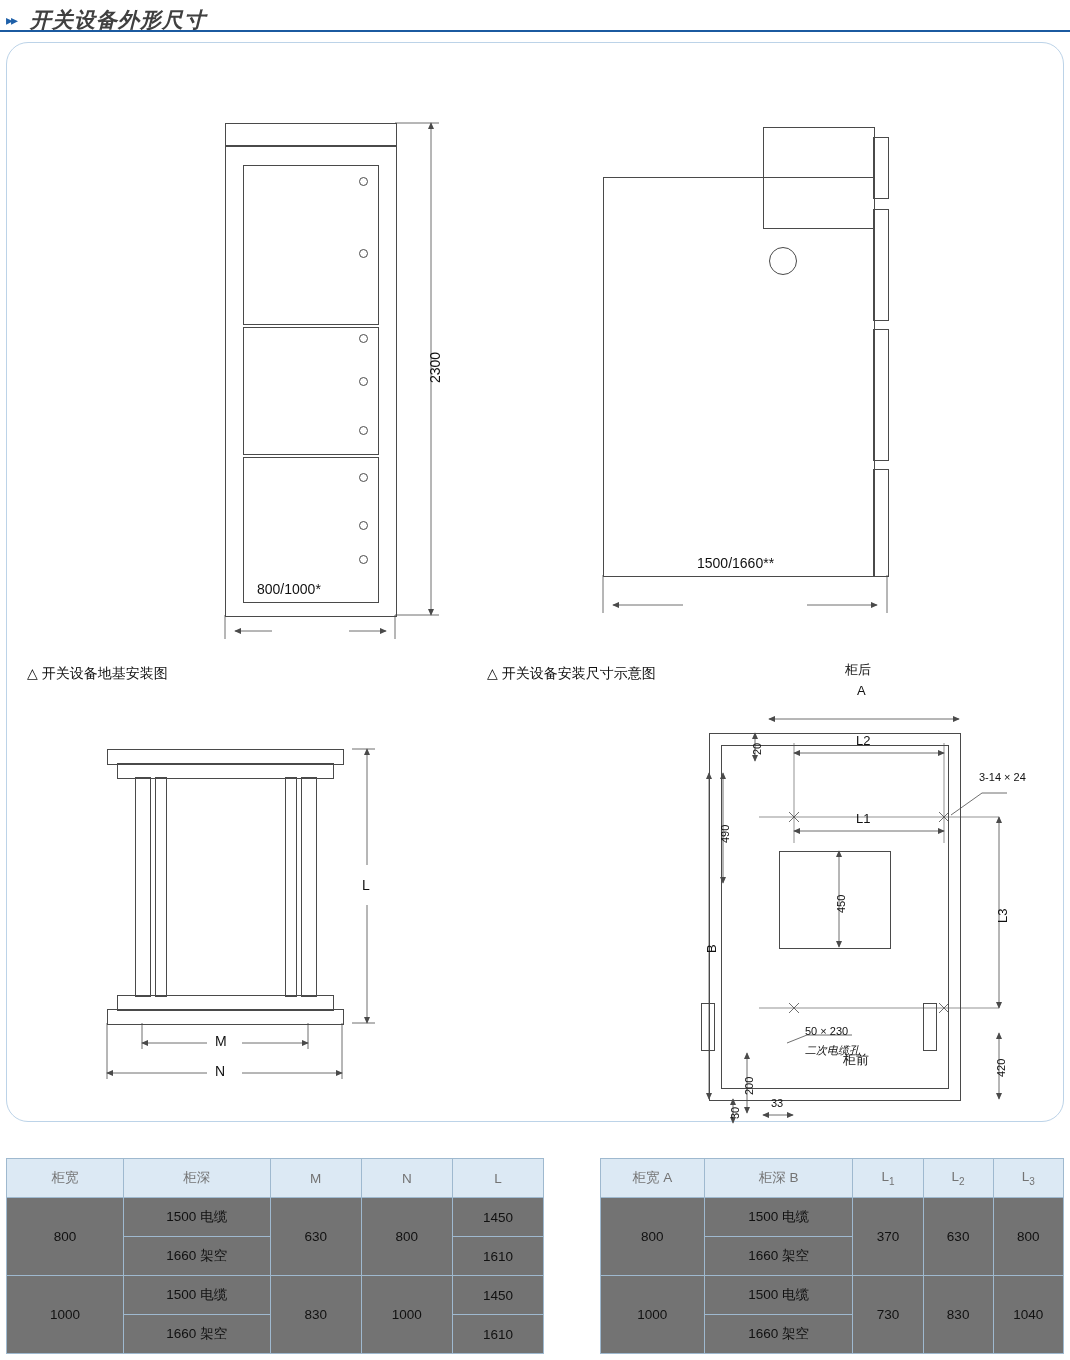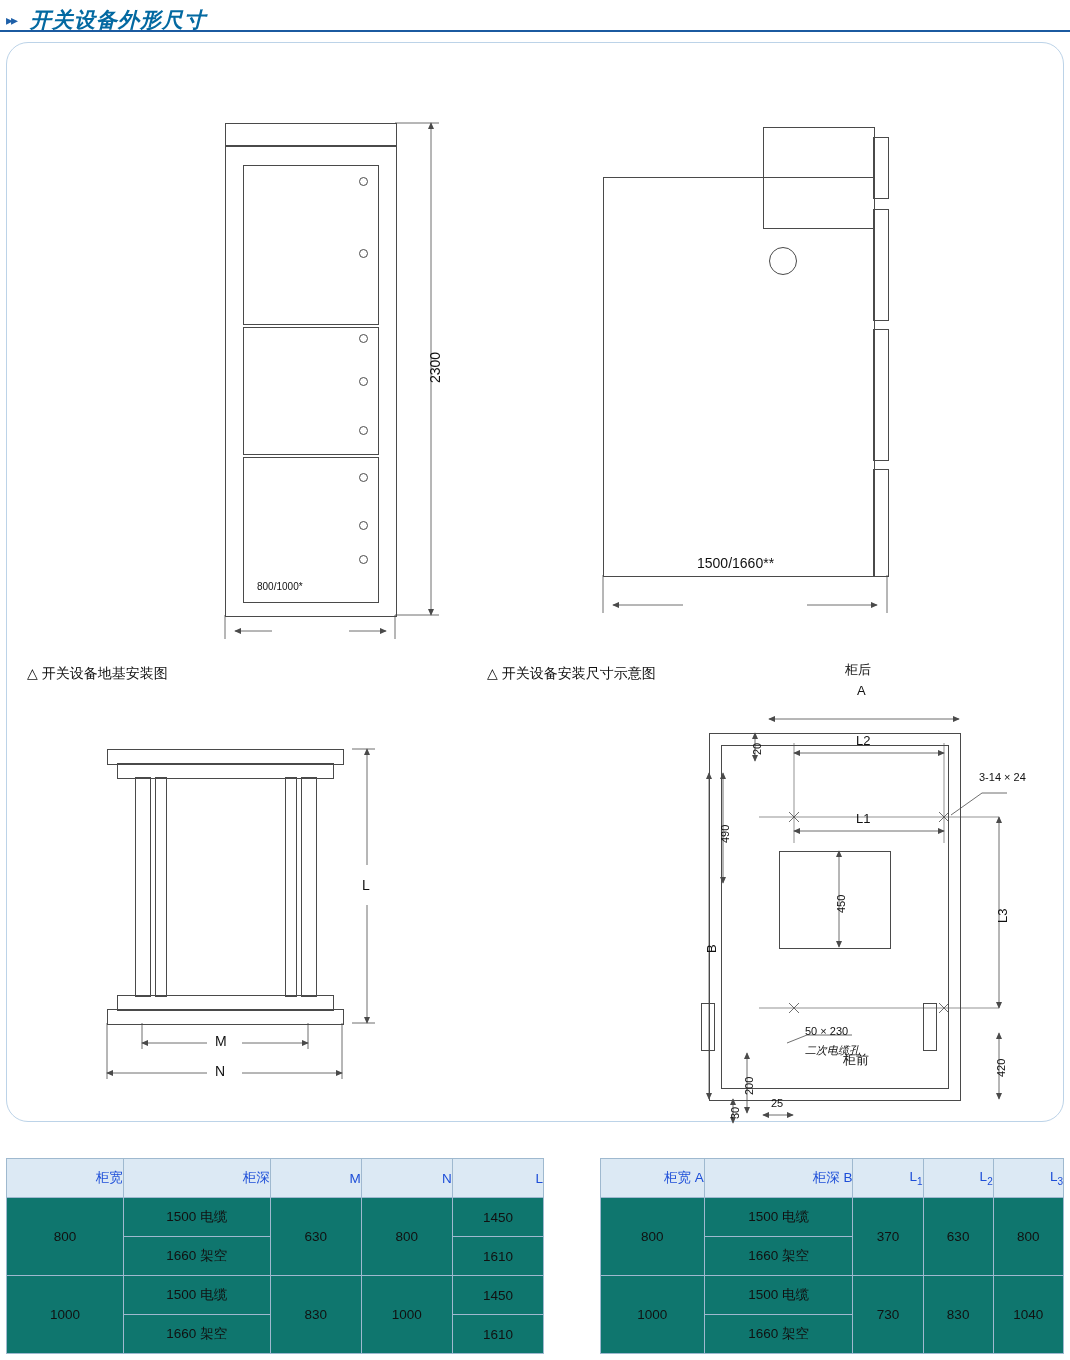--- a/index.html
+++ b/index.html
@@ -16,21 +16,21 @@
   
   .title-row{
     position:absolute;left:0;top:4px;width:100%;height:30px;
   }
   .arrows{
     position:absolute;left:6px;top:8px;
     font-size:14px;color:#1d5fa8;letter-spacing:-2px;
   }
   .title{
     position:absolute;left:30px;top:2px;
-    font-size:21px;font-weight:bold;color:#0369a1;
+    font-size:21px;font-weight:bold;color:#404040;
     font-style:italic;
     letter-spacing:1px;
   }
   .title-underline{
     position:absolute;left:0;top:30px;width:100%;height:2px;background:#1b5aa0;
   }
 
   .note{
     position:absolute;font-size:13.5px;color:#1a1a1a;
   }
@@ -55,23 +55,23 @@
   
   .tbl{
     position:absolute;border-collapse:collapse;
     font-size:13.5px;color:#111;
   }
   .tbl th,.tbl td{
     border:1px solid #9fb9cf;text-align:center;vertical-align:middle;
     padding:0;
   }
   .tbl th{
-    background:#dce9f4;font-weight:normal;height:38px;color:#1d4ed8;text-align:right;
-  }
-  .tbl td{height:38px;background:#0f766e;}
+    background:#dce9f4;font-weight:normal;height:38px;color:#737373;
+  }
+  .tbl td{height:38px;background:#737373;}
   .sub{font-size:10px;vertical-align:sub;}
 </style>
 </head>
 <body>
 
 <div class="page">
 
   <div class="title-row">
     <div class="arrows">▸▸</div>
     <div class="title">开关设备外形尺寸</div>
@@ -117,21 +117,21 @@
 
         <line x1="424" y1="80" x2="424" y2="572" stroke="#4a4a4a" stroke-width="0.8" marker-start="url(#ahs)" marker-end="url(#ah)"></line>
 
         <line x1="218" y1="572" x2="218" y2="596" stroke="#4a4a4a" stroke-width="0.8"></line>
         <line x1="388" y1="572" x2="388" y2="596" stroke="#4a4a4a" stroke-width="0.8"></line>
         <line x1="228" y1="588" x2="265" y2="588" stroke="#4a4a4a" stroke-width="0.8" marker-start="url(#ahs)"></line>
         <line x1="342" y1="588" x2="379" y2="588" stroke="#4a4a4a" stroke-width="0.8" marker-end="url(#ah)"></line>
       </svg>
 
       <div class="lbl rot" style="left:420px;top:340px;font-size:14px;">2300</div>
-      <div class="lbl" style="left:250px;top:538px;font-size:10px;">800/1000*</div>
+      <div class="lbl" style="left:250px;top:538px;font-size:14px;">800/1000*</div>
     </div>
 
     <div>
       <div class="box" style="left:596px;top:134px;width:270px;height:398px;"></div>
       <div class="box" style="left:756px;top:84px;width:110px;height:100px;"></div>
       <div class="box" style="left:866px;top:94px;width:14px;height:60px;"></div>
       <div class="box" style="left:866px;top:166px;width:14px;height:110px;"></div>
       <div class="box" style="left:866px;top:286px;width:14px;height:130px;"></div>
       <div class="box" style="left:866px;top:426px;width:14px;height:106px;"></div>
       <div class="circle" style="left:762px;top:204px;width:26px;height:26px;"></div>
@@ -246,21 +246,21 @@
       <div class="lbl" style="left:849px;top:690px;">L2</div>
       <div class="lbl" style="left:849px;top:768px;">L1</div>
       <div class="lbl-sm rot" style="left:744px;top:712px;">20</div>
       <div class="lbl-sm rot" style="left:712px;top:800px;">490</div>
       <div class="lbl rot" style="left:697px;top:910px;">B</div>
       <div class="lbl-sm rot" style="left:828px;top:870px;">450</div>
       <div class="lbl rot" style="left:988px;top:880px;">L3</div>
       <div class="lbl-sm rot" style="left:988px;top:1034px;">420</div>
       <div class="lbl-sm rot" style="left:736px;top:1052px;">200</div>
       <div class="lbl-sm rot" style="left:722px;top:1076px;">30</div>
-      <div class="lbl-sm" style="left:764px;top:1054px;">25</div>
+      <div class="lbl-sm" style="left:764px;top:1054px;">33</div>
       <div class="lbl" style="left:836px;top:1008px;">柜前</div>
       <div class="lbl-sm" style="left:972px;top:728px;">3-14 × 24</div>
       <div class="lbl-sm" style="left:798px;top:982px;">50 × 230</div>
       <div class="lbl-sm" style="left:798px;top:1000px;font-style:italic;">二次电缆孔</div>
     </div>
 
   </div>
 
   <table class="tbl" style="left:6px;top:1158px;width:538px;">
     <thead>

